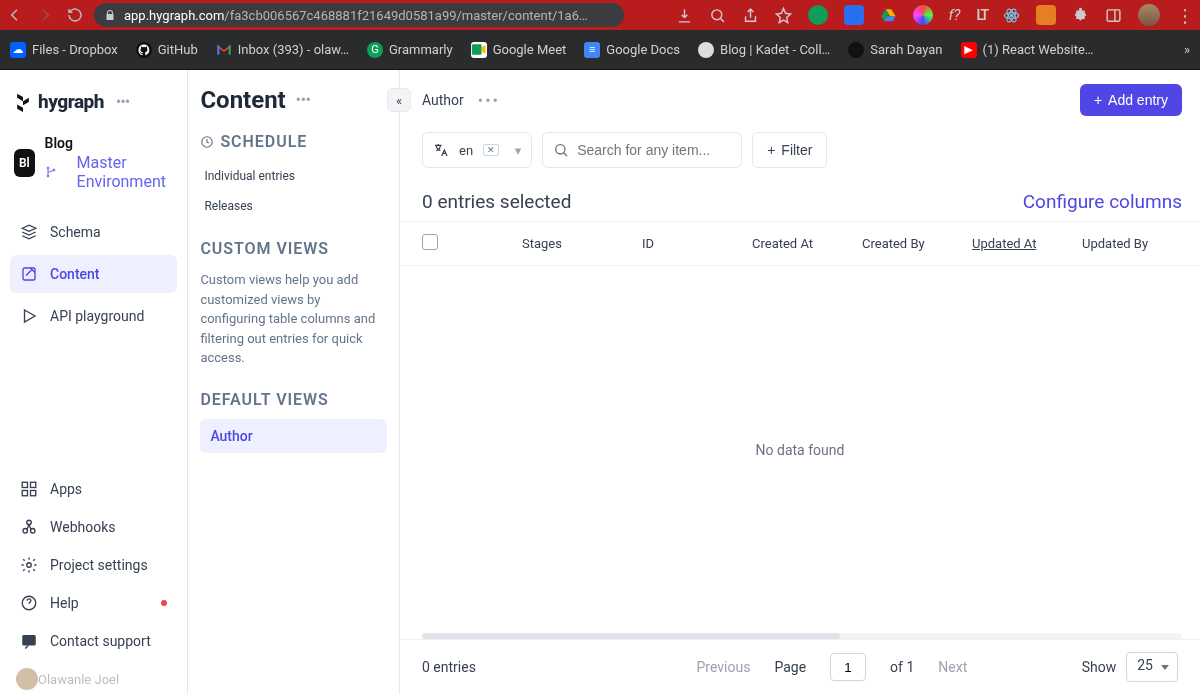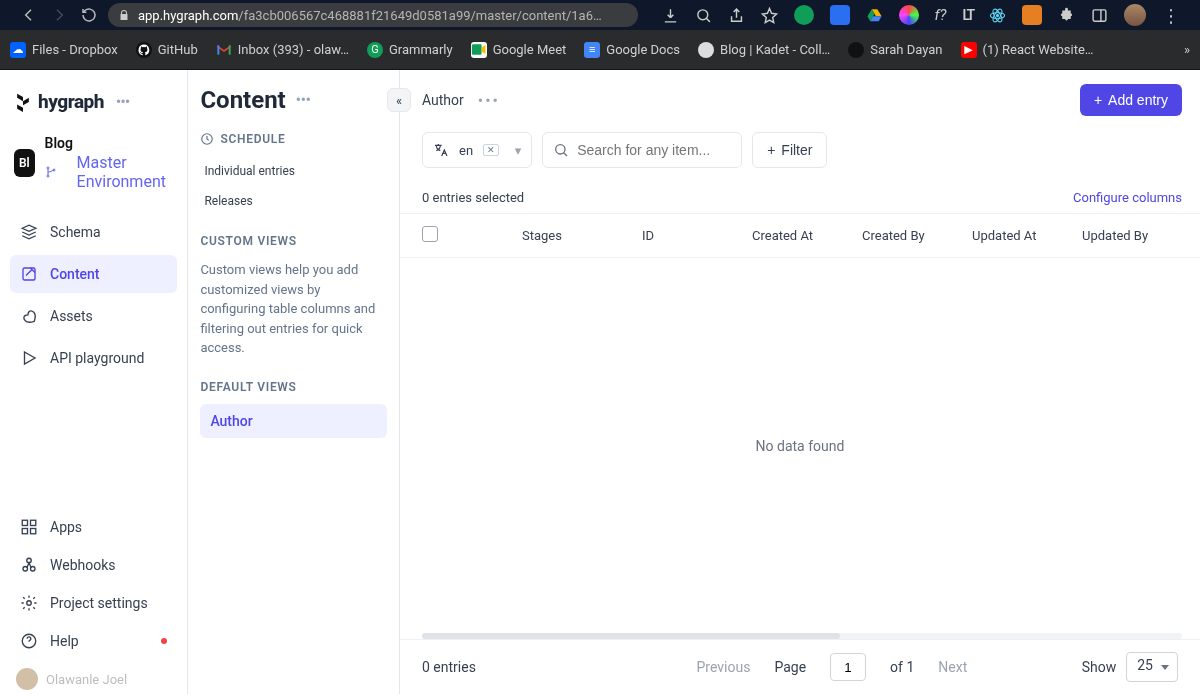--- a/index.html
+++ b/index.html
@@ -1,19 +1,19 @@
 <!DOCTYPE html>
 <html><head>
 <meta charset="utf-8">
 <style>
   * { box-sizing: border-box; margin: 0; padding: 0; }
   body { font-family: -apple-system, BlinkMacSystemFont, "Segoe UI", Roboto, sans-serif; font-size: 14px; color: #1f2937; background: #fff; width: 1200px; height: 694px; overflow: hidden; }
 
   
-  .chrome-top { height: 30px; background: #0f172a; display: flex; align-items: center; padding: 0 20px; gap: 10px; }
+  .chrome-top { height: 30px; background: #b91c1c; display: flex; align-items: center; padding: 0 6px; gap: 10px; }
   .chrome-top svg { display: block; }
   .nav-arrows { display: flex; gap: 12px; align-items: center; color: #9a9a9a; }
   .nav-arrows .arr { width: 18px; height: 18px; display: flex; align-items: center; justify-content: center; }
   .addr { flex: 0 0 530px; background: #3b3c3f; border-radius: 14px; height: 24px; display: flex; align-items: center; padding: 0 10px; color: #ddd; font-size: 13px; gap: 8px; overflow: hidden; white-space: nowrap; }
   .lock-ico { width: 12px; height: 14px; }
   .addr .host { color: #fff; }
   .addr .path { color: #b5b5b5; }
   .chrome-right { margin-left: auto; display: flex; gap: 16px; align-items: center; color: #bbb; }
   .ico-circ { width: 20px; height: 20px; border-radius: 50%; display: inline-block; }
   .avatar { width: 22px; height: 22px; border-radius: 50%; background: linear-gradient(#aa8866,#775544); }
@@ -33,28 +33,28 @@
   .proj-badge { width: 28px; height: 28px; background: #111; color: #fff; border-radius: 6px; display: flex; align-items: center; justify-content: center; font-size: 12px; font-weight: 600; }
   .proj-info .pname { font-weight: 600; font-size: 14px; color: #111; }
   .proj-info .penv { font-size: 16px; color: #6366f1; display: flex; align-items: center; gap: 20px; margin-top: 2px; }
 
   .nav { display: flex; flex-direction: column; gap: 4px; }
   .nav-item { display: flex; align-items: center; gap: 12px; padding: 10px 10px; border-radius: 6px; color: #374151; cursor: pointer; }
   .nav-item.active { background: #eef0ff; color: #4f46e5; font-weight: 500; }
   .nav-ico { width: 18px; height: 18px; display: inline-flex; align-items: center; justify-content: center; color: inherit; }
   .nav-bottom { margin-top: auto; display: flex; flex-direction: column; gap: 0px; }
   .help-dot { width: 6px; height: 6px; border-radius: 50%; background: #ef4444; margin-left: auto; }
-  .user-row { display: flex; align-items: center; gap: 8px; padding: 8px 6px 0 6px; color: #444; font-size: 13px; overflow: hidden; }
+  .user-row { display: flex; align-items: center; padding: 8px 6px 0 6px; color: #444; font-size: 13px; overflow: hidden; }
   .user-row .uav { width: 22px; height: 22px; border-radius: 50%; background: #d1bfa7; }
 
   
   .panel { width: 228px; border-right: 1px solid #e5e7eb; padding: 16px 12px; position: relative; }
   .panel h1 { font-size: 24px; font-weight: 700; display: flex; align-items: center; gap: 10px; margin-bottom: 18px; }
   .panel h1 .dots { font-size: 14px; color: #94a3b8; font-weight: 700; }
-  .sec-hdr { font-size: 12px; letter-spacing: 0.06em; color: #64748b; font-weight: 600; display: flex; align-items: center; gap: 6px; margin: 8px 0 10px 0; }
+  .sec-hdr { font-size: 16px; letter-spacing: 0.06em; color: #64748b; font-weight: 600; display: flex; align-items: center; gap: 6px; margin: 8px 0 10px 0; }
   .panel .link { padding: 8px 4px; color: #374151; cursor: pointer; font-size: 12px; }
   .panel .help-text { font-size: 13px; color: #64748b; line-height: 1.5; padding: 2px 0 14px 0; }
   .view-item { padding: 9px 10px; border-radius: 6px; cursor: pointer; font-size: 14px; }
   .view-item.sel { background: #eef0ff; color: #4f46e5; font-weight: 500; }
 
   .collapse-chip { position: absolute; top: 18px; right: -12px; width: 24px; height: 24px; border-radius: 6px; background: #f3f4f6; border: 1px solid #e5e7eb; display: flex; align-items: center; justify-content: center; font-size: 13px; color: #374151; z-index: 5; }
 
   
   .main { flex: 1; display: flex; flex-direction: column; position: relative; }
   .topbar { display: flex; align-items: center; padding: 14px 18px 16px 22px; gap: 14px; }
@@ -62,31 +62,31 @@
   .crumb-dots { color: #9ca3af; font-size: 16px; letter-spacing: 2px; }
   .add-btn { margin-left: auto; background: #4f46e5; color: #fff; border: none; padding: 8px 14px; border-radius: 6px; font-size: 14px; display: flex; align-items: center; gap: 6px; cursor: pointer; }
 
   .tools { display: flex; align-items: center; gap: 10px; padding: 0 18px 14px 22px; }
   .lang-pill { display: flex; align-items: center; gap: 10px; border: 1px solid #e5e7eb; border-radius: 6px; height: 36px; padding: 0 10px; color: #374151; font-size: 13px; }
   .lang-pill .x { border: 1px solid #cbd5e1; font-size: 9px; padding: 0 3px; border-radius: 2px; color: #64748b; }
   .search { flex: 0 0 200px; display: flex; align-items: center; gap: 8px; border: 1px solid #e5e7eb; border-radius: 6px; height: 36px; padding: 0 10px; color: #6b7280; }
   .search input { border: none; outline: none; font-size: 14px; color: #374151; width: 100%; }
   .filter-btn { display: flex; align-items: center; gap: 6px; border: 1px solid #e5e7eb; border-radius: 6px; height: 36px; padding: 0 14px; background: #fff; color: #374151; cursor: pointer; font-size: 14px; }
 
-  .sel-row { display: flex; justify-content: space-between; padding: 8px 18px 8px 22px; font-size: 13px; color: #374151; }
+  .sel-row { display: flex; justify-content: space-between; padding: 8px 18px 8px 22px; font-size: 19px; color: #374151; }
   .sel-row .cfg { color: #4f46e5; cursor: pointer; }
 
   .thead { display: flex; align-items: center; border-top: 1px solid #eef0f2; border-bottom: 1px solid #eef0f2; padding: 8px 18px 8px 22px; font-size: 13px; color: #374151; gap: 0; }
   .thead .th { padding: 4px 0; }
   .th-check { width: 60px; }
   .th-stages { width: 120px; }
   .th-id { width: 110px; }
   .th-created { width: 110px; }
   .th-createdby { width: 110px; }
-  .th-updated { width: 110px; }
+  .th-updated { width: 110px; text-decoration: underline; }
   .th-updatedby { width: 100px; }
   .chk { width: 16px; height: 16px; border: 1.5px solid #9ca3af; border-radius: 3px; display: inline-block; }
 
   .empty { flex: 1; display: flex; align-items: center; justify-content: center; color: #6b7280; font-size: 14px; }
 
   .footer { display: flex; align-items: center; padding: 12px 22px; border-top: 1px solid #eef0f2; font-size: 14px; color: #374151; gap: 20px; }
   .footer .entries-count { flex: 0 0 160px; }
   .footer .pager { display: flex; gap: 24px; align-items: center; margin-left: auto; margin-right: auto; }
   .footer .prev, .footer .next { color: #9ca3af; }
   .footer .page-box { width: 36px; height: 28px; border: 1px solid #d1d5db; border-radius: 4px; text-align: center; }
@@ -281,28 +281,20 @@
             <svg width="18" height="18" viewBox="0 0 24 24" fill="none" stroke="currentColor" stroke-width="1.8">
               <rect x="4" y="4" width="16" height="16" rx="2"></rect>
               <path d="M14 4l6 6M8 14l8-8"></path>
             </svg>
           </span>
         <span>Content</span>
       </div>
       <div class="nav-item">
         <span class="nav-ico">
             <svg width="18" height="18" viewBox="0 0 24 24" fill="none" stroke="currentColor" stroke-width="1.8">
-              <path d="M20 13c0 5-8 9-8 9s-8-4-8-9 4-7 8-3c4-4 8-2 8 3z" transform="rotate(-45 12 12)"></path>
-            </svg>
-          </span>
-        <span>Assets</span>
-      </div>
-      <div class="nav-item">
-        <span class="nav-ico">
-            <svg width="18" height="18" viewBox="0 0 24 24" fill="none" stroke="currentColor" stroke-width="1.8">
               <path d="M6 4l14 8-14 8V4z"></path>
             </svg>
           </span>
         <span>API playground</span>
       </div>
     </div>
 
     <div class="nav-bottom">
       <div class="nav-item">
         <span class="nav-ico">
@@ -337,20 +329,29 @@
       </div>
       <div class="nav-item">
         <span class="nav-ico">
             <svg width="18" height="18" viewBox="0 0 24 24" fill="none" stroke="currentColor" stroke-width="1.8">
               <circle cx="12" cy="12" r="9"></circle>
               <path d="M9.5 9a2.5 2.5 0 1 1 3.5 2.3c-.8.4-1 1-1 1.7M12 17h.01"></path>
             </svg>
           </span>
         <span>Help</span>
         <span class="help-dot"></span>
+      </div>
+      <div class="nav-item">
+        <span class="nav-ico">
+            <svg width="18" height="18" viewBox="0 0 24 24" fill="currentColor">
+              <rect x="3" y="4" width="18" height="14" rx="2"></rect>
+              <path d="M7 22l4-4" stroke="currentColor" stroke-width="2"></path>
+            </svg>
+          </span>
+        <span>Contact support</span>
       </div>
       <div class="user-row">
         <span class="uav"></span>
         <span style="opacity:.35">Olawanle Joel</span>
       </div>
     </div>
   </div>
 
   <div class="panel">
     <div class="collapse-chip">«</div>

